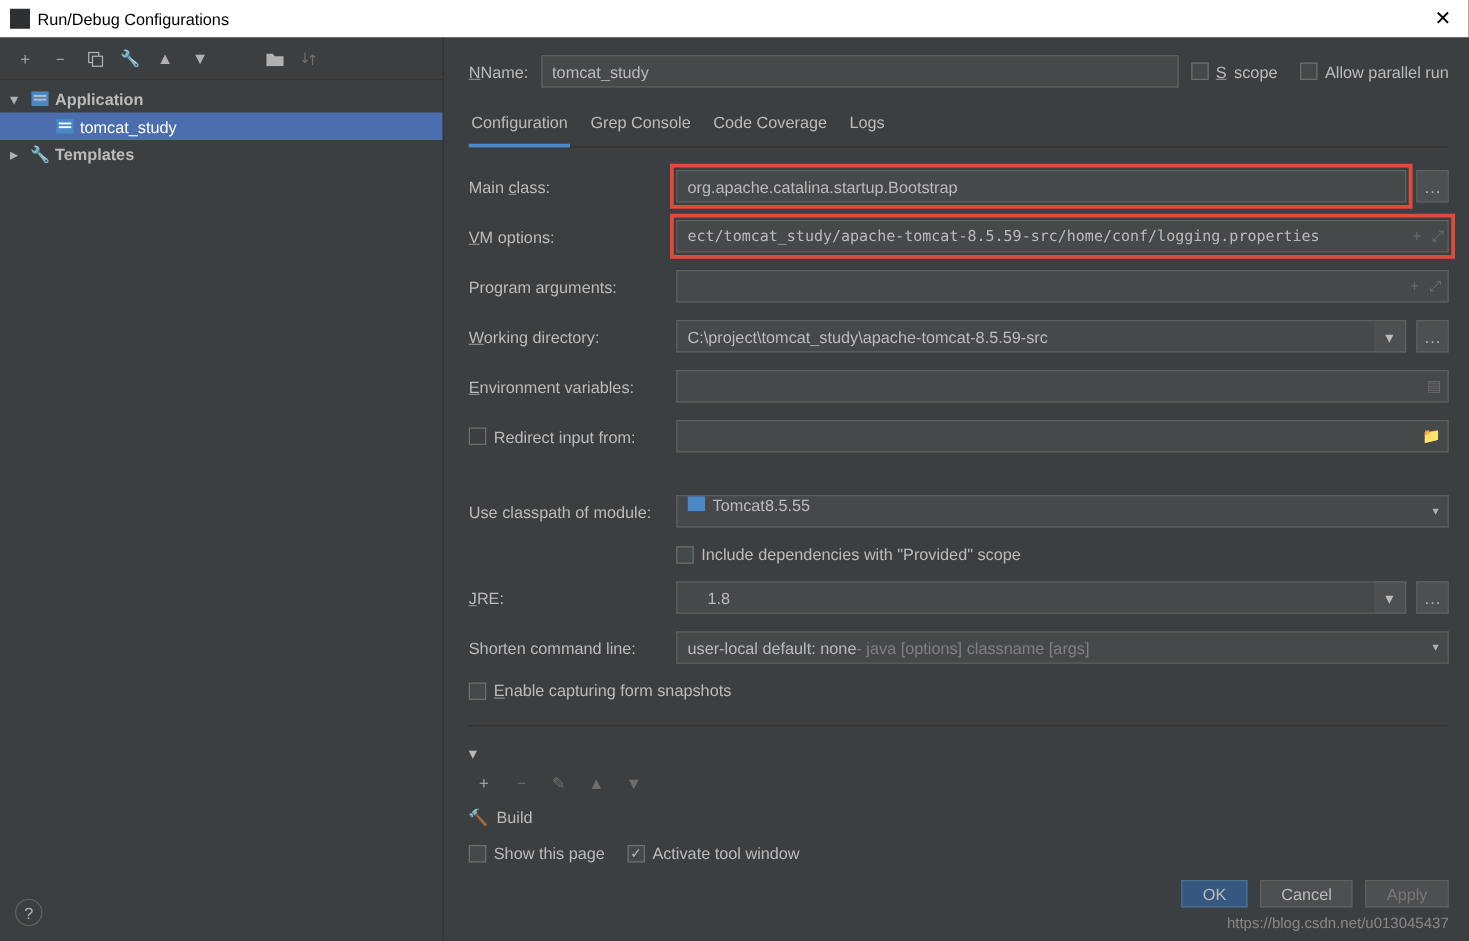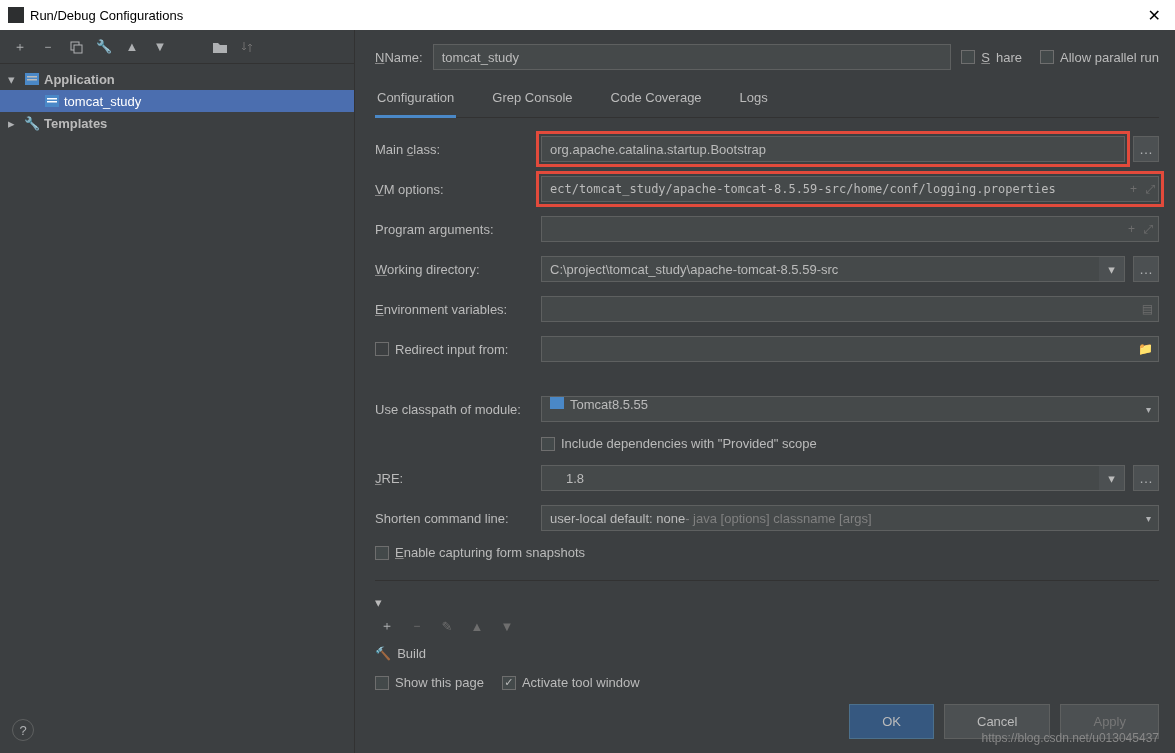--- a/index.html
+++ b/index.html
@@ -22,21 +22,21 @@
 .right { flex: 1; display: flex; flex-direction: column; padding: 14px 16px 0 20px; overflow: hidden; }
 .name-row { display: flex; align-items: center; gap: 10px; margin-bottom: 14px; }
 .label { color: #bbbbbb; }
 .ul { text-decoration: underline; text-decoration-color: #888; }
 .input, .select { background: #45494a; border: 1px solid #5e6060; color: #bbbbbb; height: 26px; padding: 0 8px; font-size: 13px; outline: none; }
 .name-row .input { flex: 1; max-width: 520px; }
 .checks-right { display: flex; gap: 18px; margin-left: auto; align-items: center; }
 .chk { display: flex; align-items: center; gap: 6px; cursor: pointer; }
 .chk .box { width: 14px; height: 14px; border: 1px solid #6e6e6e; background: #43494a; display: flex; align-items: center; justify-content: center; }
 .chk .box.checked::after { content: "✓"; font-size: 11px; color: #bbbbbb; }
-.tabs { display: flex; gap: 34px; border-bottom: 1px solid #323232; padding-bottom: 0; margin-bottom: 18px; }
+.tabs { display: flex; gap: 14px; border-bottom: 1px solid #323232; padding-bottom: 0; margin-bottom: 18px; }
 .tab { padding: 6px 2px 10px 2px; cursor: pointer; color: #bbbbbb; }
 .tab.active { border-bottom: 3px solid #4a88c7; margin-bottom: -1px; color: #bbbbbb; }
 .form { display: flex; flex-direction: column; gap: 14px; }
 .frow { display: flex; align-items: center; gap: 8px; }
 .frow .flabel { width: 158px; color: #bbbbbb; }
 .frow .field { flex: 1; position: relative; }
 .frow .input, .frow .select { width: 100%; }
 .highlight { border: 3px solid #e24a3b; padding: 2px; margin: -5px; }
 .side-btn { width: 26px; height: 26px; background: #4c5052; border: 1px solid #5e6060; color: #afb1b3; display: flex; align-items: center; justify-content: center; cursor: pointer; font-size: 14px; }
 .mono { font-family: "Consolas", monospace; font-size: 12px; }
@@ -47,21 +47,21 @@
 .field-with-dd { display: flex; }
 .field-with-dd .input { border-right: none; }
 .indent-row { padding-left: 166px; }
 .section-sep { border-top: 1px solid #323232; margin-top: 20px; padding-top: 14px; }
 .before-launch { display: flex; align-items: center; gap: 6px; cursor: pointer; }
 .mini-toolbar { display: flex; gap: 14px; padding: 8px 4px; }
 .build-row { display: flex; align-items: center; gap: 6px; padding: 4px 0; }
 .hammer { color: #59a869; }
 .bottom-checks { display: flex; gap: 18px; padding: 10px 0 0 0; }
 .footer { display: flex; justify-content: flex-end; gap: 10px; padding: 14px 0; }
-.btn { height: 35px; padding: 0 32px; border: 1px solid #5e6060; background: #4c5052; color: #bbbbbb; cursor: pointer; font-size: 13px; }
+.btn { height: 22px; padding: 0 16px; border: 1px solid #5e6060; background: #4c5052; color: #bbbbbb; cursor: pointer; font-size: 13px; }
 .btn.primary { background: #365880; border-color: #4c708c; color: #bbbbbb; }
 .btn.disabled { color: #777; }
 .watermark { position: absolute; bottom: 8px; right: 16px; color: #888; font-size: 12px; pointer-events: none; }
 .hint { color: #808080; }
 svg { display: block; }
 </style>
 </head>
 <body>
 
 <div class="titlebar">
@@ -130,21 +130,21 @@
   </div>
 
   <div class="right">
     <div class="name-row">
       <span class="label"><span class="ul">N</span><span>Name:</span></span>
       <input class="input" value="tomcat_study" style="">
       <div class="checks-right">
         <label class="chk">
             <span class="box"></span>
             <span class="ul">S</span>
-            <span>hare</span>
+            <span>scope</span>
           </label>
         <label class="chk">
             <span class="box"></span>
             <span>Allow parallel run</span>
           </label>
       </div>
     </div>
 
     <div class="tabs">
       <div class="tab active">Configuration</div>

